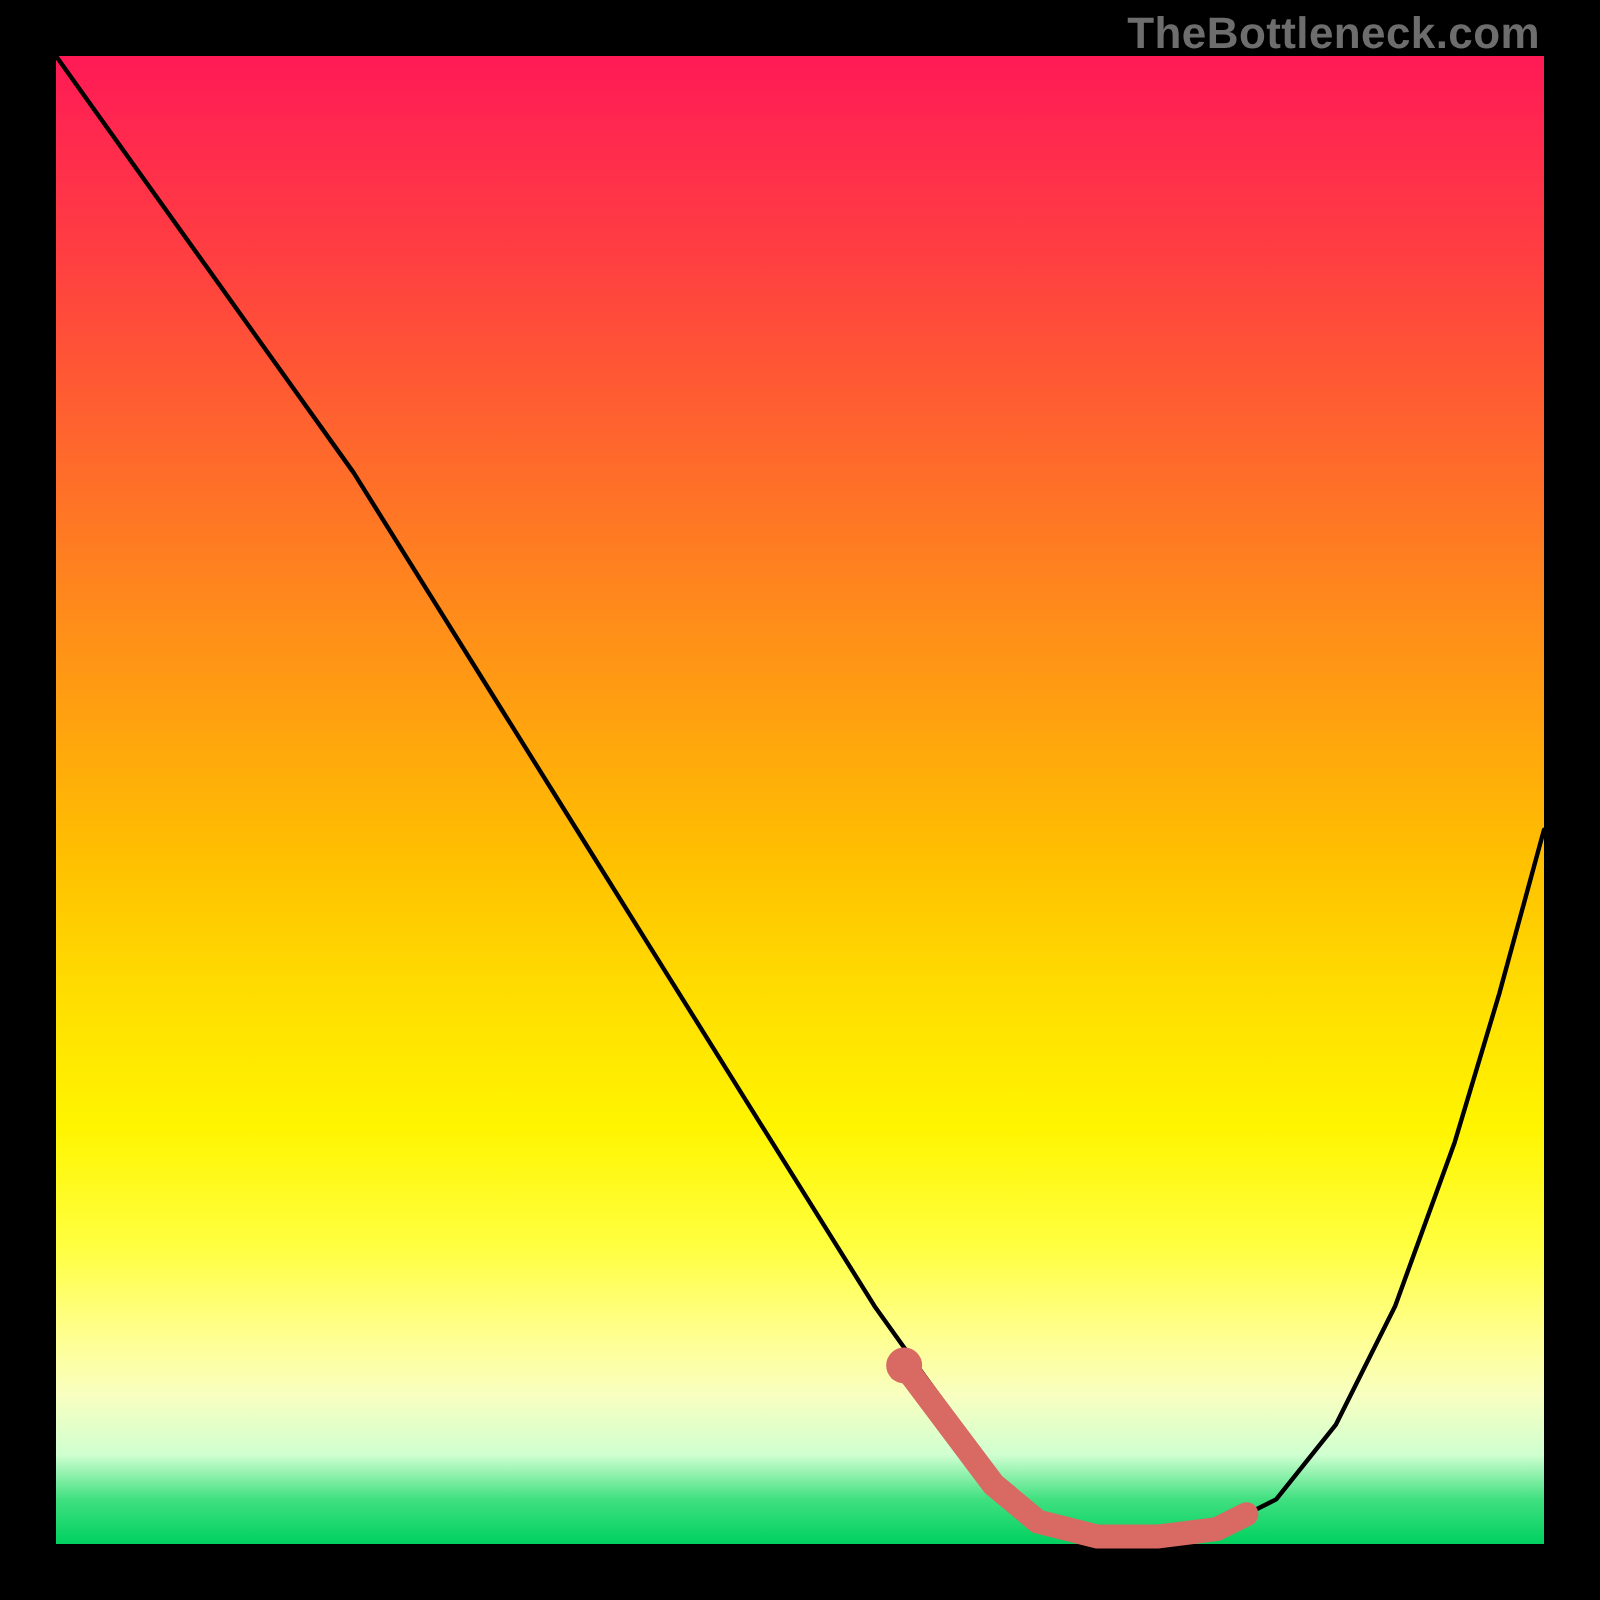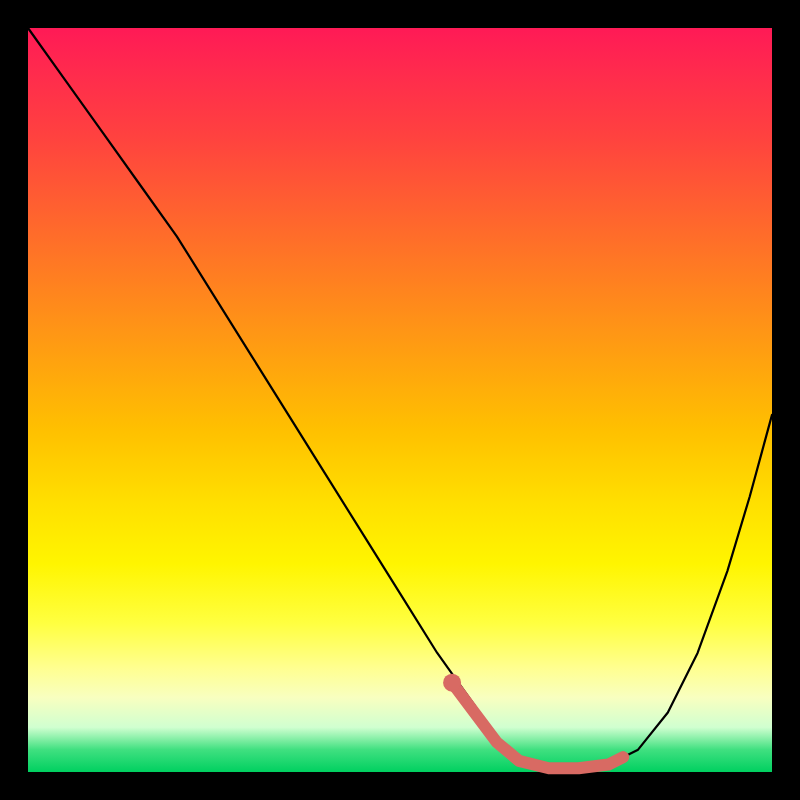--- a/index.html
+++ b/index.html
@@ -66,20 +66,21 @@
     stroke-linejoin: round;
   }
   .dot-accent {
     fill: #d86a63;
   }
 </style>
 </head>
 <body>
 
 <div class="frame">
+  <div class="watermark">TheBottleneck.com</div>
   <div class="plot-area">
     <svg class="curve" viewBox="0 0 744 744">
       <path id="main-path" class="line-main" d="M0.00 0.00 L37.20 52.08 L74.40 104.16 L111.60 156.24 L148.80 208.32 L186.00 267.84 L223.20 327.36 L260.40 386.88 L297.60 446.40 L334.80 505.92 L372.00 565.44 L409.20 624.96 L446.40 677.04 L468.72 714.24 L491.04 732.84 L520.80 740.28 L550.56 740.28 L580.32 736.56 L610.08 721.68 L639.84 684.48 L669.60 624.96 L699.36 543.12 L721.68 468.72 L744.00 386.88"></path>
       <path id="accent-path" class="line-accent" d="M424.08 654.72 L446.40 684.48 L468.72 714.24 L491.04 732.84 L520.80 740.28 L550.56 740.28 L580.32 736.56 L595.20 729.12"></path>
       <circle id="accent-dot" class="dot-accent" r="9" cx="424.08" cy="654.72"></circle>
     </svg>
   </div>
 </div>
 
 </body></html>

